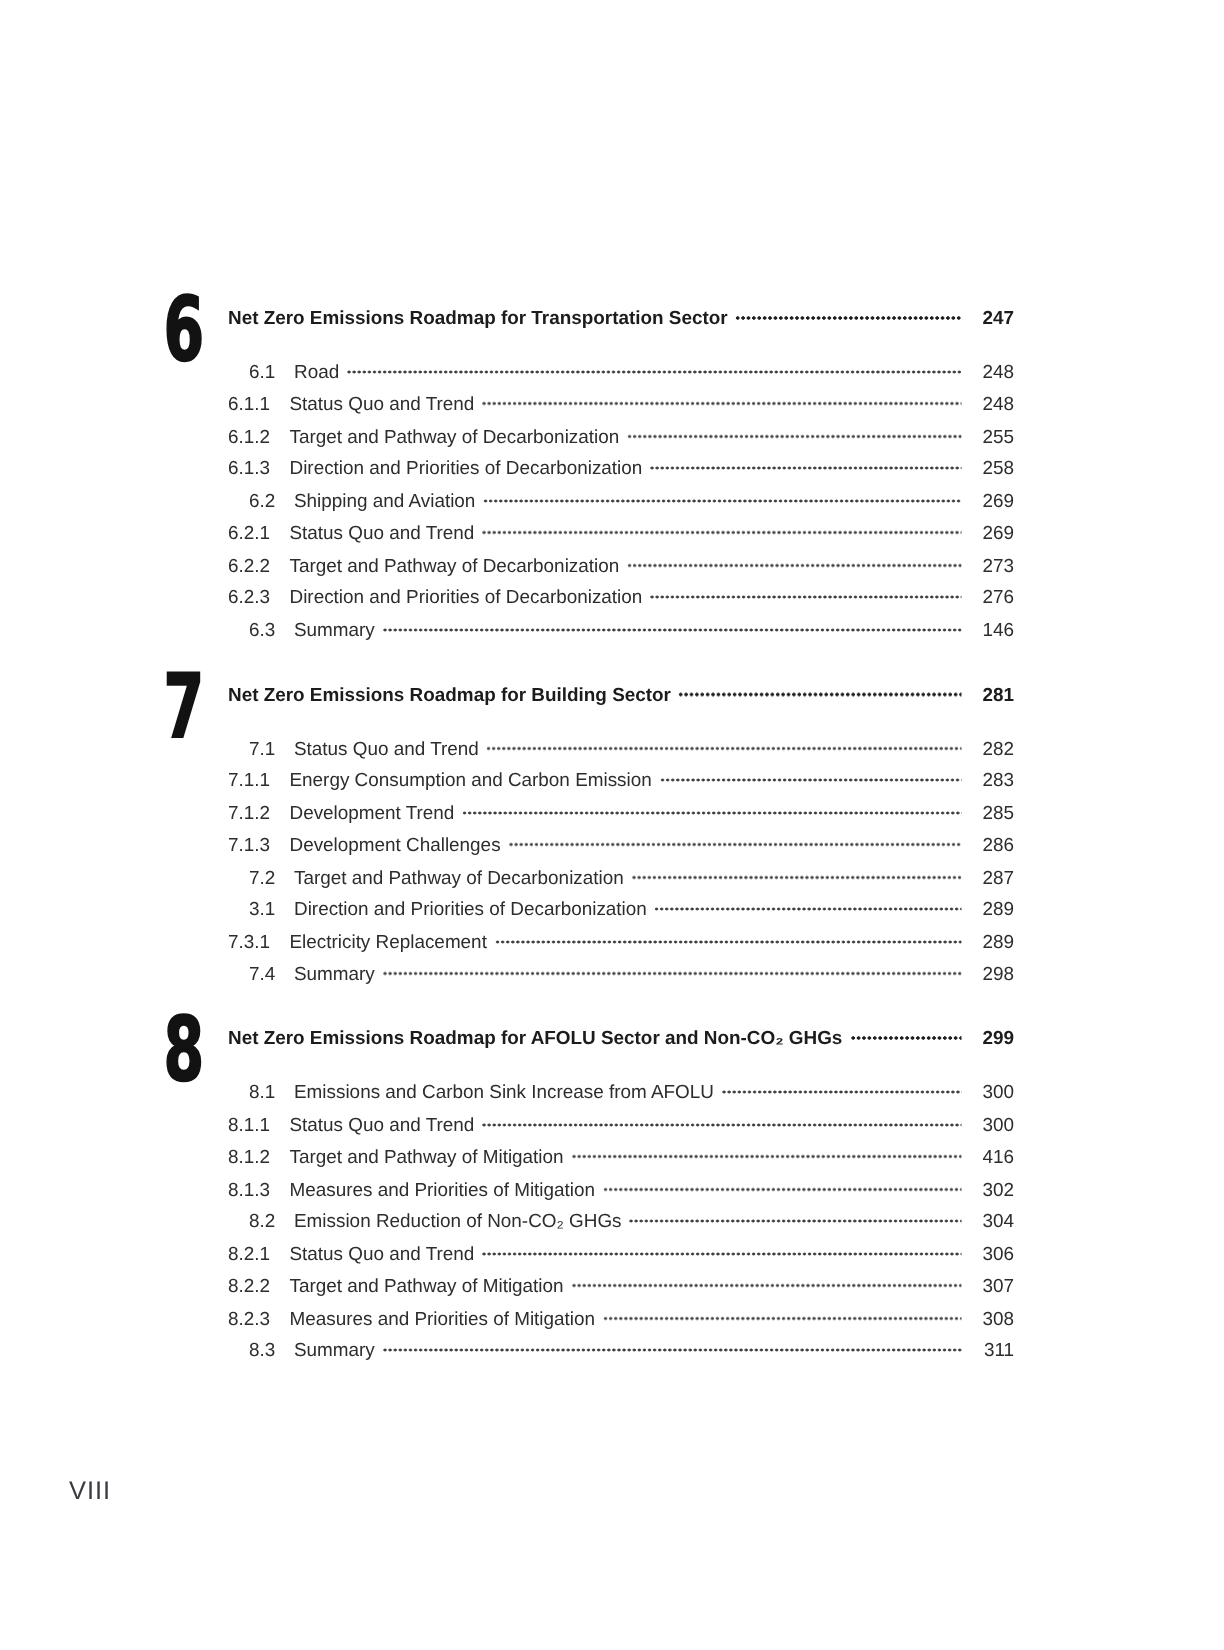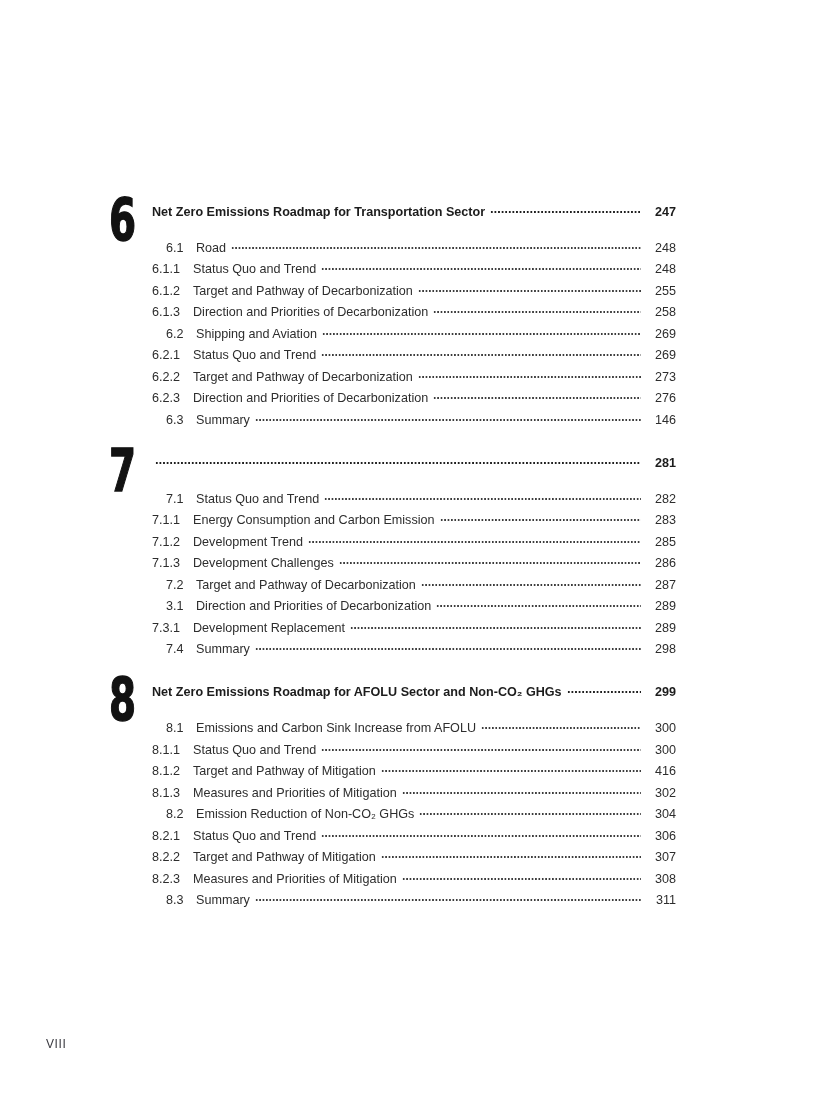--- a/index.html
+++ b/index.html
@@ -61,22 +61,22 @@
     min-width:10px;
   }
   .leader-bold {
     background-image:radial-gradient(circle, #1f1f1f 1px, transparent 1.25px);
     background-size:3.6px 8px;
   }
   .e-page, .c-page { flex:none; text-align:right;margin-left:12px; }
   .c-page { font-weight:bold; color:#1c1c1c; }
   .footer-pagenum {
     position:absolute;
-    left:46px; top:1037px;
-    font-size:12px;
+    left:46px; top:984px;
+    font-size:17px;
     letter-spacing:0.6px;
     color:#3a3a40;
     text-align:right;
   }
 </style>
 </head>
 <body>
 
 <div class="page">
   <main class="toc">
@@ -149,20 +149,21 @@
     <span class="e-title">Summary</span>
     <span class="leader"></span>
     <span class="e-page">146</span>
   </div>
 </div>
   </section>
 
   <section class="chapter">
     <div class="chapter-num">7</div>
     <div class="row head-row">
+      <span class="c-title">Net Zero Emissions Roadmap for Building Sector</span>
       <span class="leader leader-bold"></span>
       <span class="c-page">281</span>
     </div>
     <div class="entries">
   <div class="row entry lvl1">
     <span class="e-num">7.1</span>
     <span class="e-title">Status Quo and Trend</span>
     <span class="leader"></span>
     <span class="e-page">282</span>
   </div>
@@ -197,21 +198,21 @@
 
   <div class="row entry lvl1">
     <span class="e-num">3.1</span>
     <span class="e-title">Direction and Priorities of Decarbonization</span>
     <span class="leader"></span>
     <span class="e-page">289</span>
   </div>
 
   <div class="row entry lvl2">
     <span class="e-num">7.3.1</span>
-    <span class="e-title">Development Replacement</span>
+    <span class="e-title">Electricity Replacement</span>
     <span class="leader"></span>
     <span class="e-page">289</span>
   </div>
 
 
   <div class="row entry lvl1">
     <span class="e-num">7.4</span>
     <span class="e-title">Summary</span>
     <span class="leader"></span>
     <span class="e-page">298</span>

